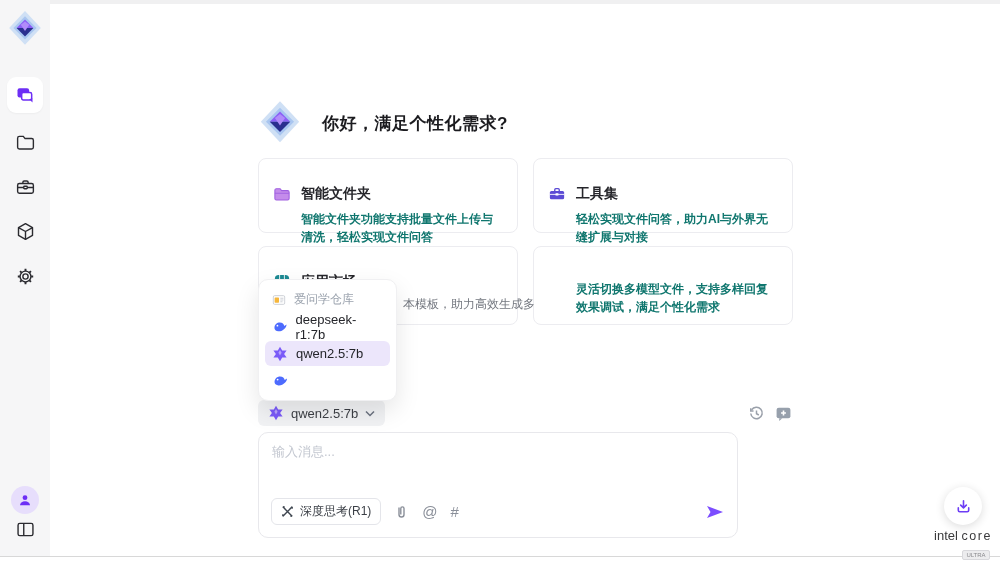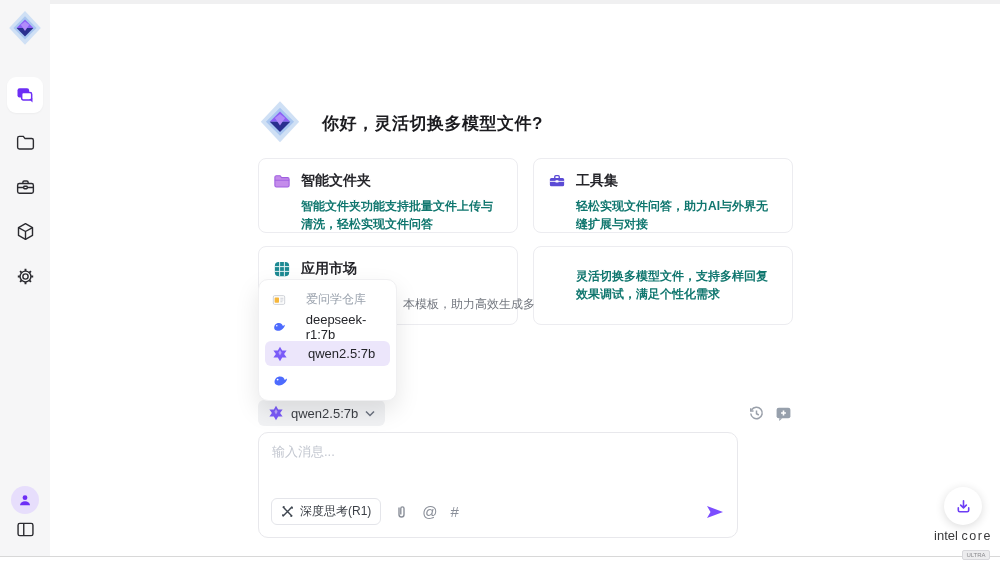--- a/index.html
+++ b/index.html
@@ -21,29 +21,29 @@
   .nav-layout { top:519px; }
   .sidebar svg { display:block; cursor:pointer; }
 
   
   .main { position:absolute; left:258px; top:0; width:534px; height:563px; }
 
   .greeting { position:absolute; left:0; top:100px; display:flex; align-items:center; gap:20px; }
   .greeting-title { font-size:17px; font-weight:bold; color:#1b1b1f; letter-spacing:.5px; }
 
   .cards { position:absolute; left:0; top:158px; display:grid; grid-template-columns:260px 260px; grid-template-rows:75px 79px; column-gap:15px; row-gap:13px; }
-  .card { border:1px solid #ececf0; border-radius:8px; background:#fff; padding:13px 14px; cursor:pointer; }
+  .card { border:1px solid #ececf0; border-radius:8px; background:#fff; padding:26px 14px; cursor:pointer; }
   .card-head { display:flex; align-items:center; gap:10px; }
   .card-title { font-size:14px; font-weight:bold; color:#26262b; }
   .card-desc { margin:7px 0 16px 28px; font-size:12px; color:#0f766e; line-height:18px;font-weight:bold; }
   .occluded-desc { position:absolute; left:145px; top:296px; font-size:12px; color:#73777f; white-space:nowrap; z-index:5; }
 
   
   .dropdown { position:absolute; left:0; top:279px; width:139px; background:#fff; border:1px solid #f0f0f2; border-radius:10px; box-shadow:0 10px 25px rgba(0,0,0,.10); padding:7px 6px; z-index:20; }
-  .dd-row { display:flex; align-items:center; gap:20px; height:25px; padding:0 7px; border-radius:6px; font-size:13px; color:#24252a; cursor:pointer; }
+  .dd-row { display:flex; align-items:center; gap:8px; height:25px; padding:0 7px; border-radius:6px; font-size:13px; color:#24252a; cursor:pointer; }
   .dd-header { font-size:12px; color:#9aa2ad; cursor:default; }
   .dd-selected { background:#ece6fb; }
   .dd-row + .dd-row { margin-top:2px;align-items:center; }
 
   
   .model-bar { position:absolute; left:0; top:400px; width:534px; height:26px; display:flex; align-items:center; }
   .model-pill { display:flex; align-items:center; gap:7px; background:#f1f2f4; border-radius:6px; height:26px; padding:0 10px; font-size:13px; color:#3c3f45; cursor:pointer; }
   .bar-actions { margin-left:auto; display:flex; align-items:center; gap:10px; }
   .bar-actions svg { cursor:pointer; }
 
@@ -141,21 +141,21 @@
 <div class="main">
 
   <div class="greeting">
     <svg width="44" height="46" viewBox="0 0 32 36">
       <polygon points="16,1 31,17 16,33 1,17" fill="#cfe0f5"></polygon>
       <polygon points="16,6 27,17 16,28 5,17" fill="#a9c6f0"></polygon>
       <polygon points="16,9 24,17 16,17 8,17" fill="#8b5ff6"></polygon>
       <polygon points="8,17 16,17 24,17 16,25" fill="#2a2f8f"></polygon>
       <polygon points="12,14 16,11 20,14 16,20" fill="#b18cfa"></polygon>
     </svg>
-    <div class="greeting-title">你好，灵活切换多模型文件?</div>
+    <div class="greeting-title">你好，满足个性化需求?</div>
   </div>
 
   <div class="cards">
 
     <div class="card">
       <div class="card-head">
         <svg width="18" height="18" viewBox="0 0 24 24">
           <path d="M2.5 7 a2 2 0 0 1 2-2 h5 l2 2.5 h8 a2 2 0 0 1 2 2 v8.5 a2 2 0 0 1 -2 2 h-15 a2 2 0 0 1 -2-2 z" fill="#c48ceb" stroke="#9f5fe0" stroke-width="1.4"></path>
           <path d="M2.5 11 h19" stroke="#9f5fe0" stroke-width="1.2"></path>
         </svg>

